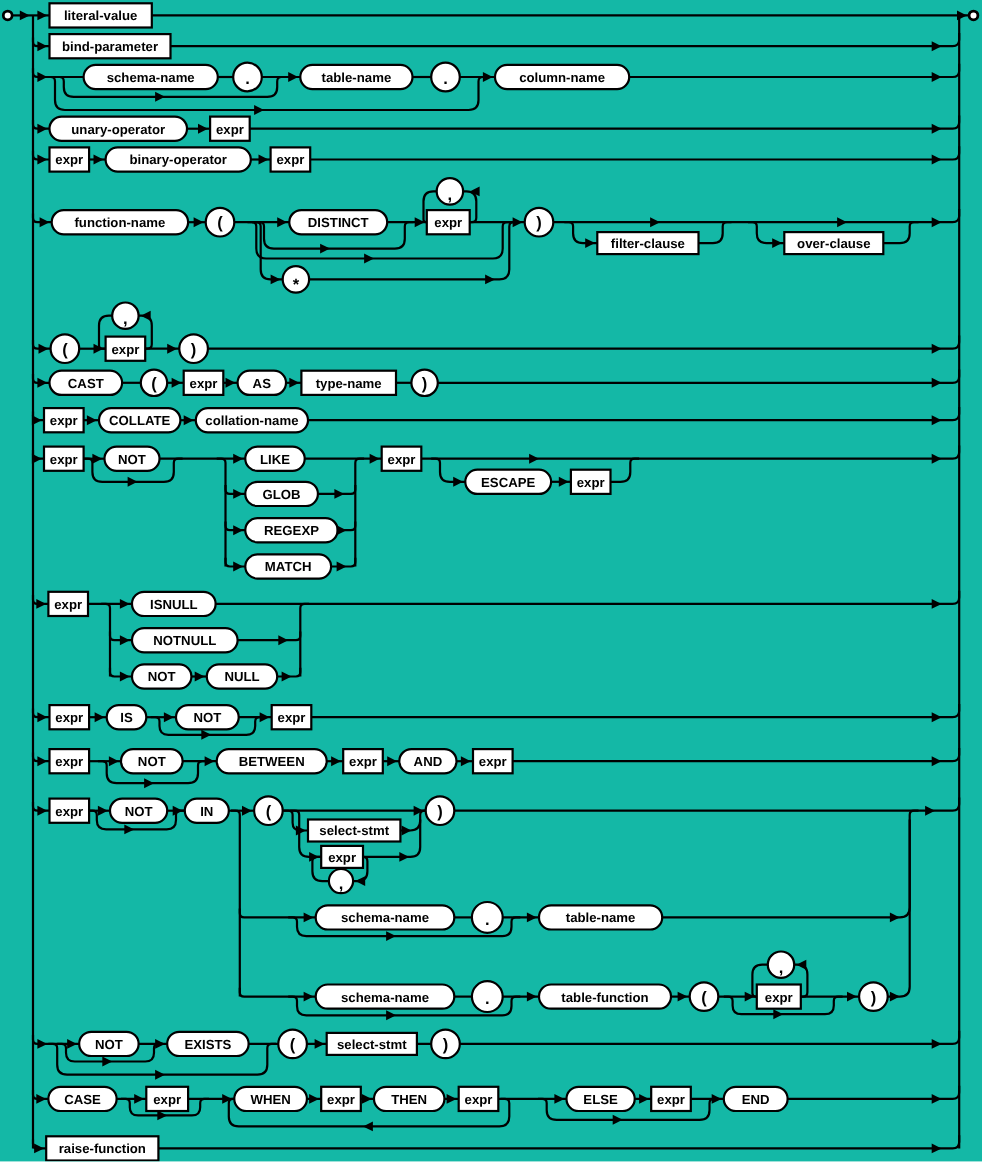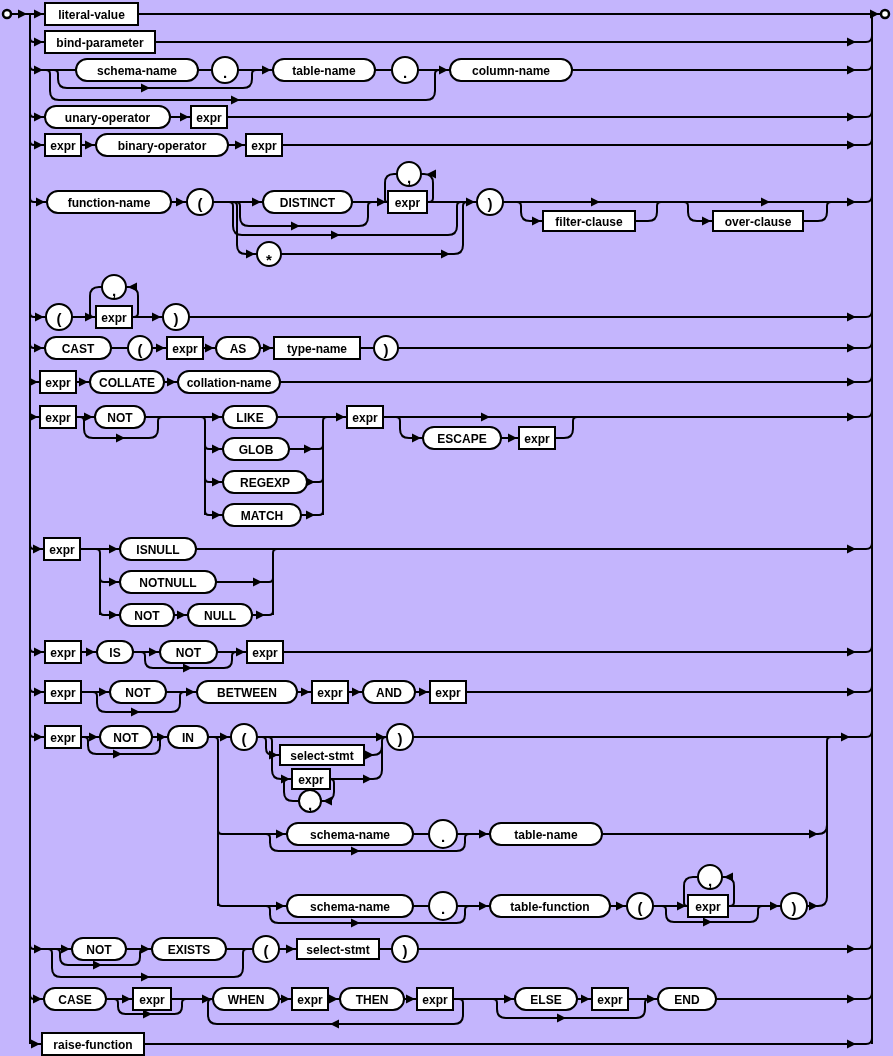--- a/index.html
+++ b/index.html
@@ -1,16 +1,16 @@
 <!DOCTYPE html>
 <html><head>
 <meta charset="utf-8">
 <style>
   html,body{margin:0;padding:0;background:#ffffff;}
-  .page{position:relative;width:893px;height:1056px;background:#c4b5fd;overflow:hidden;}
+  .page{position:relative;width:893px;height:1056px;background:#14b8a6;overflow:hidden;}
   svg{display:block;}
   text{font-family:"Liberation Sans","DejaVu Sans",sans-serif;font-weight:bold;fill:#000;}
 </style>
 </head>
 <body>
 
 <div class="page">
   <svg id="rr" xmlns="http://www.w3.org/2000/svg" width="893" height="1056" viewBox="0 0 893 1056">
       <path d="M30 14 L30 1044" fill="none" stroke="#000000" stroke-width="2"></path>
       <path d="M872 14 L872 1044" fill="none" stroke="#000000" stroke-width="2"></path>

